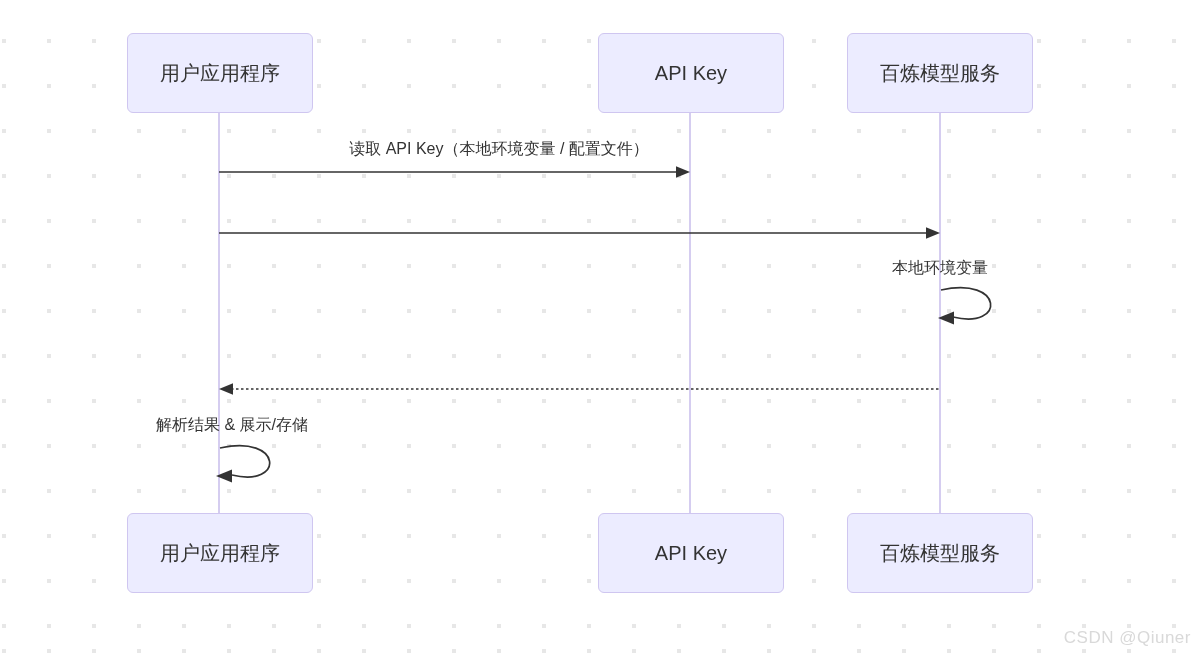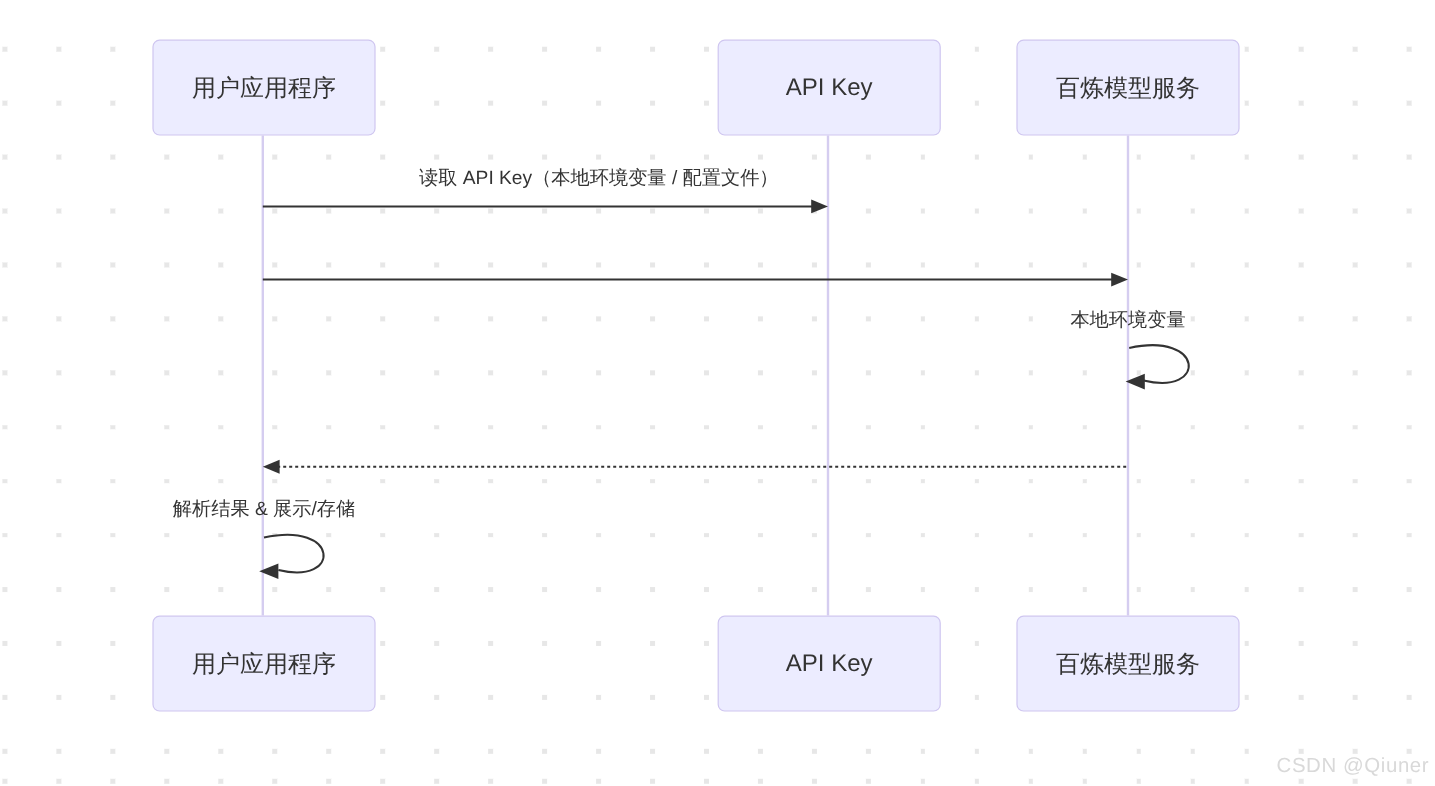--- a/index.html
+++ b/index.html
@@ -102,17 +102,17 @@
   </div>
   <div class="actor-box" style="left:598px; top:513px;">
     <span>API Key</span>
   </div>
   <div class="actor-box" style="left:847px; top:513px;">
     <span>百炼模型服务</span>
   </div>
 
   <div class="msg-label" style="left:455px; top:140px;margin-left:44px;">读取 API Key（本地环境变量 / 配置文件）</div>
   <div class="msg-label" style="left:940px; top:259px;">本地环境变量</div>
-  <div class="msg-label" style="left:220px; top:416px;">解析结果 &amp; 展示/存储</div>
+  <div class="msg-label" style="left:232px; top:416px;">解析结果 &amp; 展示/存储</div>
 
   <div class="watermark">CSDN @Qiuner</div>
 
 </div>
 
 </body></html>

